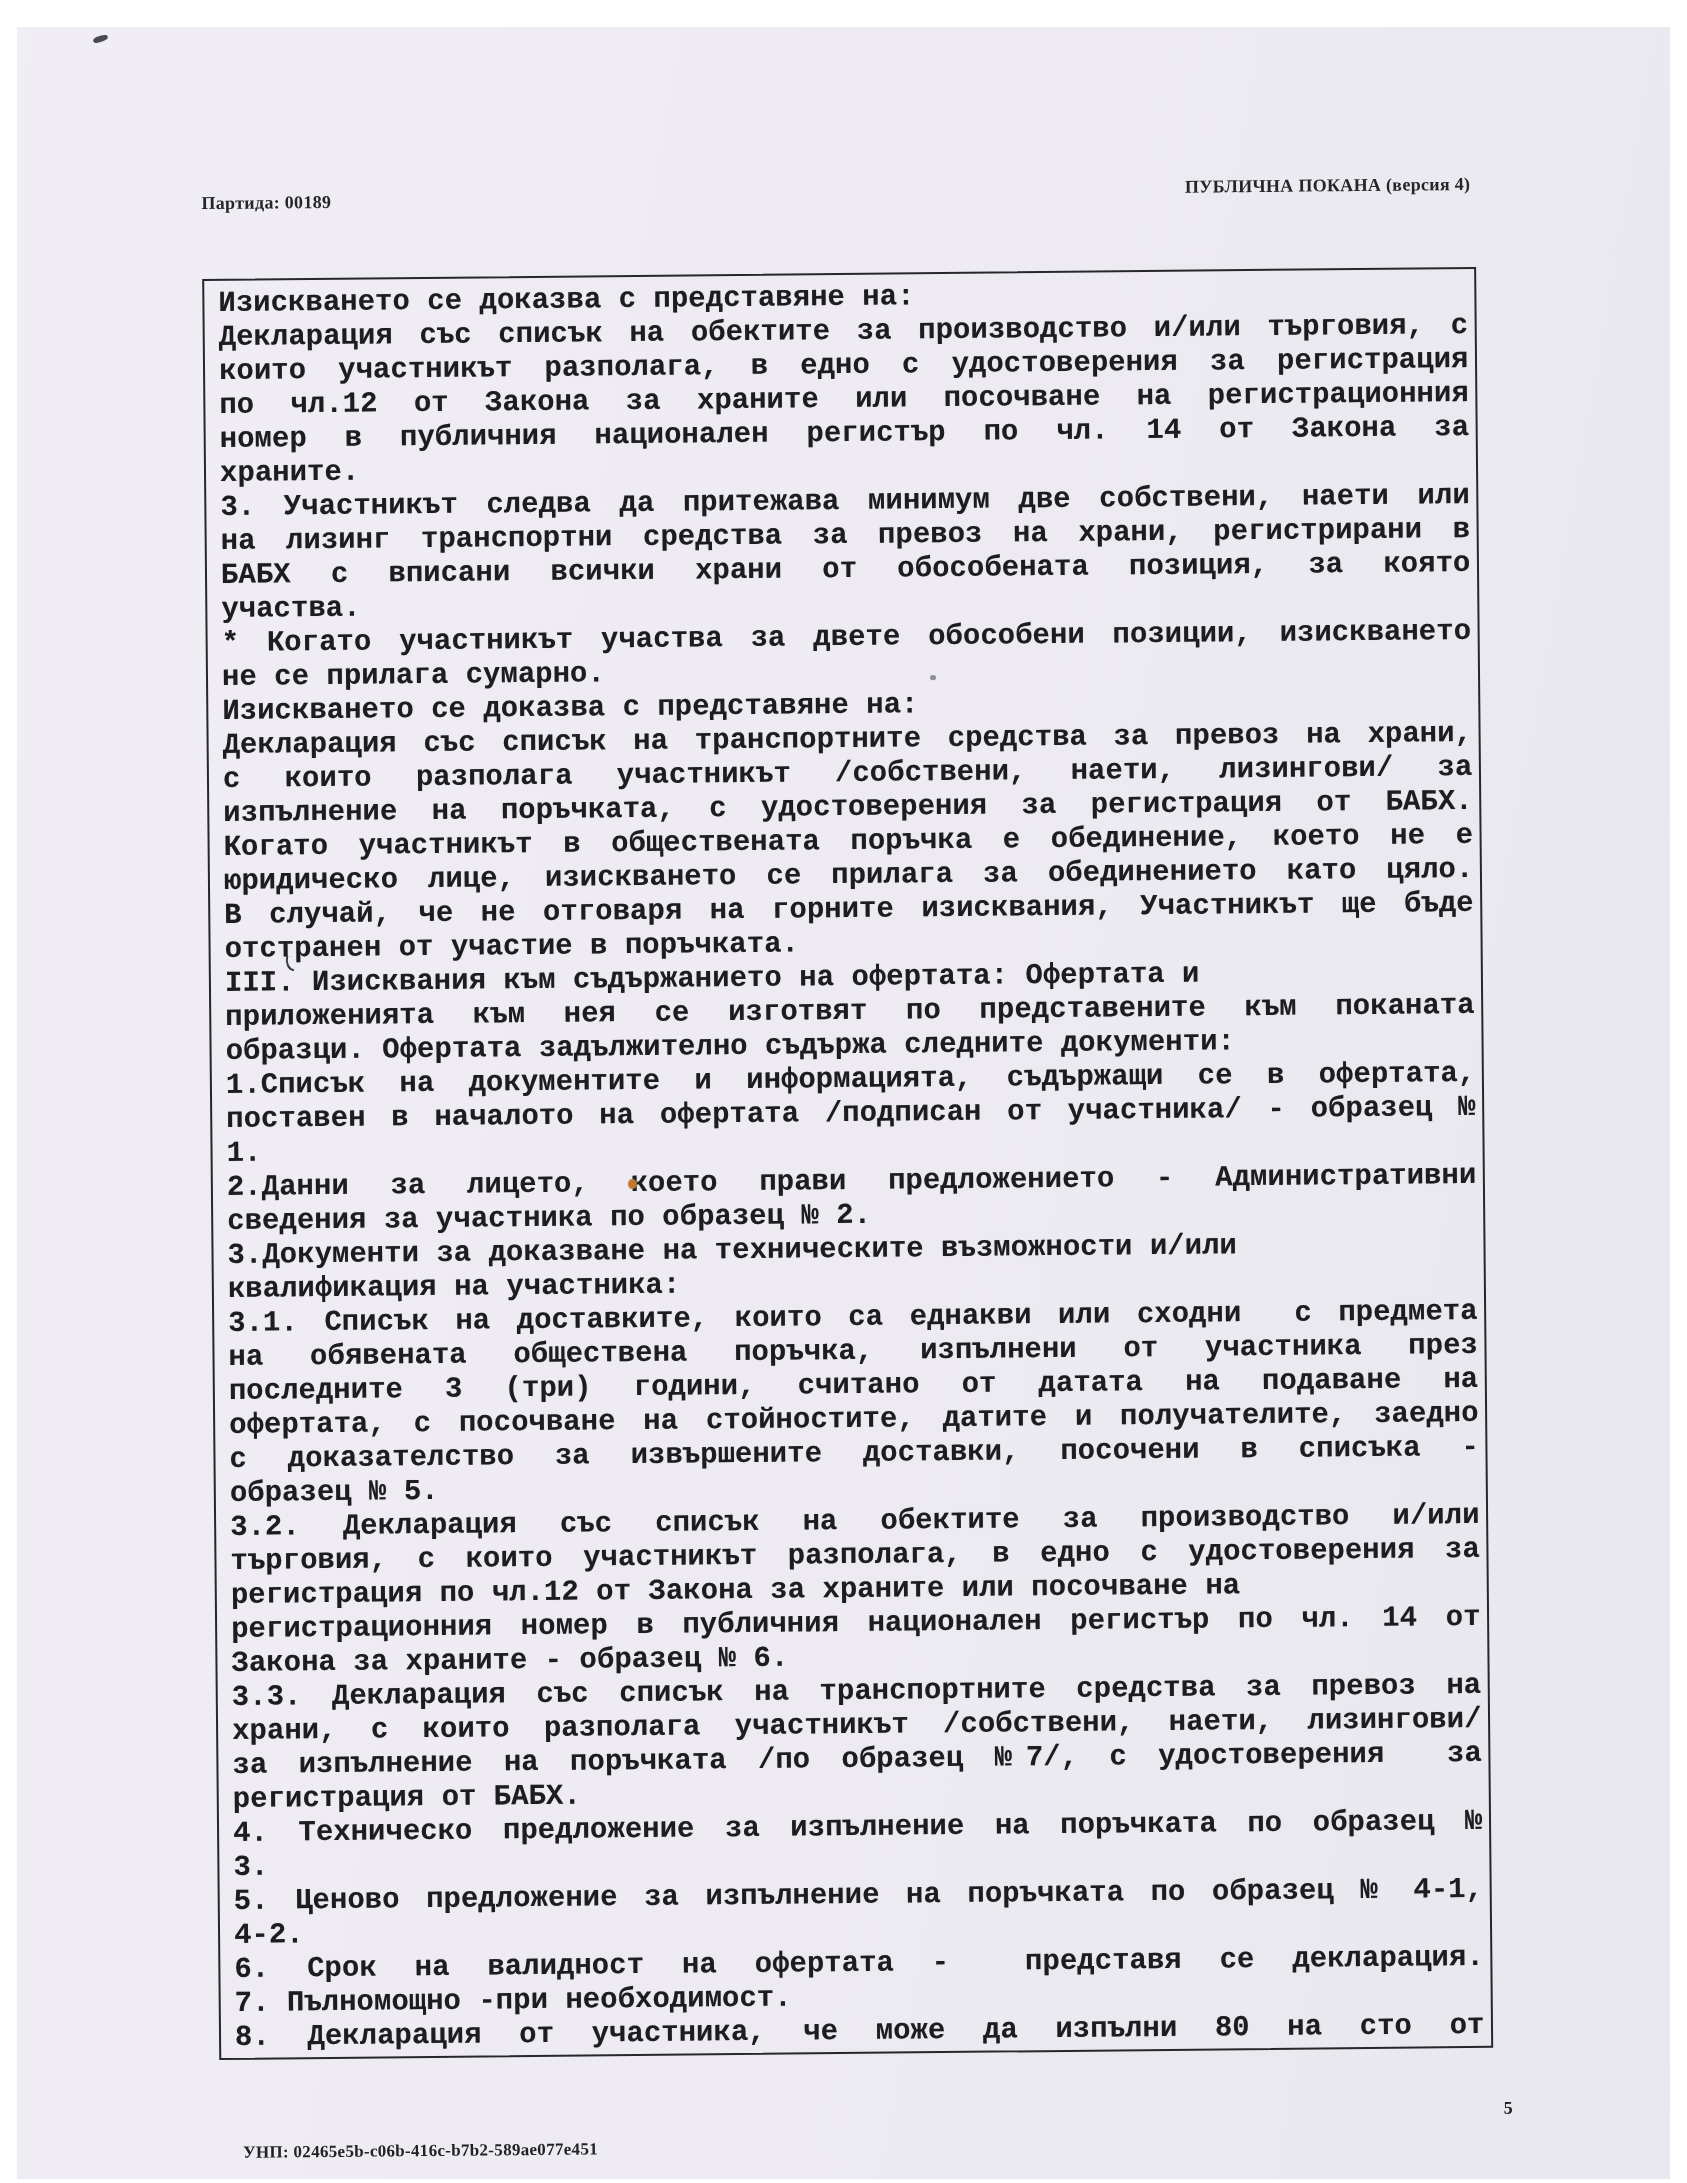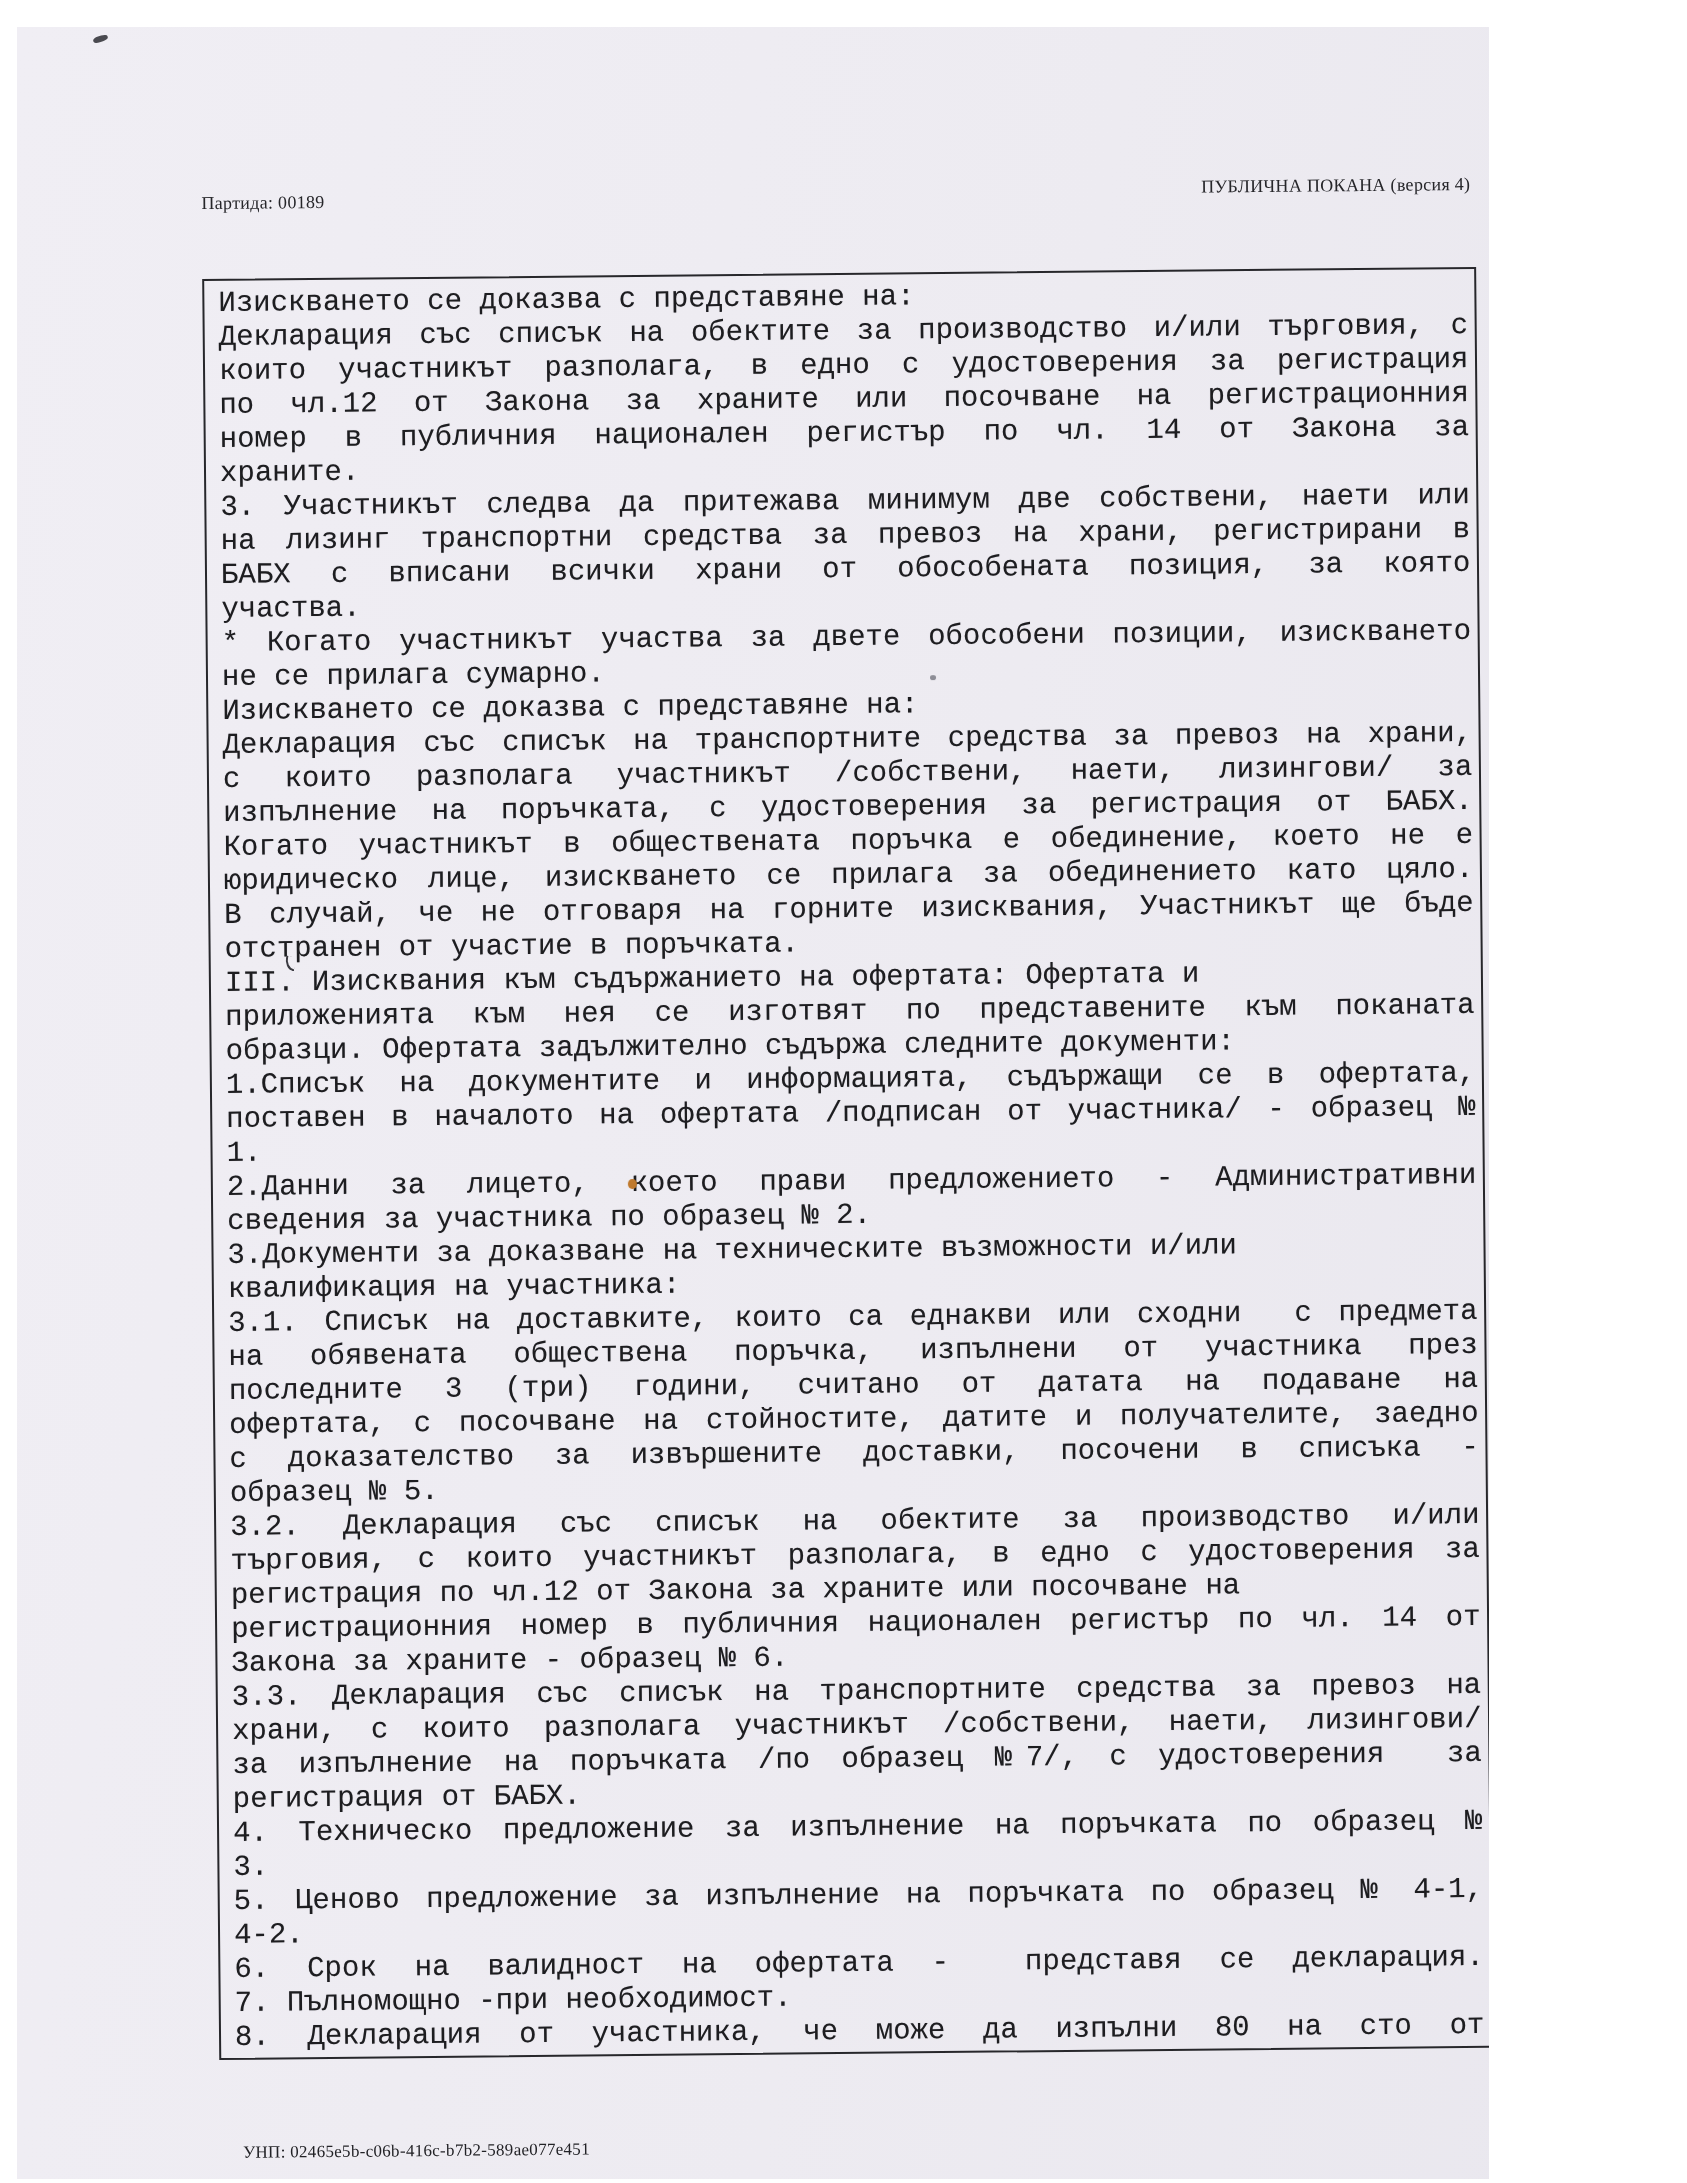--- a/index.html
+++ b/index.html
@@ -1,17 +1,17 @@
 <!DOCTYPE html>
 <html style="font-size:10.6px"><head>
 <meta charset="utf-8">
 <style>
   html,body{margin:0;padding:0;}
   body{width:1687px;height:2183px;background:#ffffff;font-family:"Liberation Serif","DejaVu Serif",serif;}
-  .page{position:relative;width:1489px;height:2183px;background:#ffffff;overflow:hidden;}
+  .page{position:relative;width:1687px;height:2183px;background:#ffffff;overflow:hidden;font-weight:bold;}
   .scan{position:absolute;left:17px;top:26.5px;width:1653px;height:2152px;
         background:linear-gradient(100deg,#f0eef4 0%,#edebf1 55%,#e9e7ee 100%);}
   .tilt{position:absolute;left:0;top:0;width:1687px;height:2183px;transform:rotate(-0.55deg);transform-origin:50% 50%;}
   .hdr-left{position:absolute;left:210px;top:187px;font-size:18px;color:#26262a;letter-spacing:0.3px;}
   .hdr-right{position:absolute;right:208px;top:180px;font-size:18px;color:#26262a;letter-spacing:0.3px;}
   .box{position:absolute;left:210px;top:273px;width:1274px;height:1781px;
        border:2px solid #27272b;box-sizing:border-box;
        padding:6px 6.6px 0 14px;
        font-family:"Liberation Mono","DejaVu Sans Mono",monospace;
        font-size:29px;line-height:34px;color:#1d1d20;

